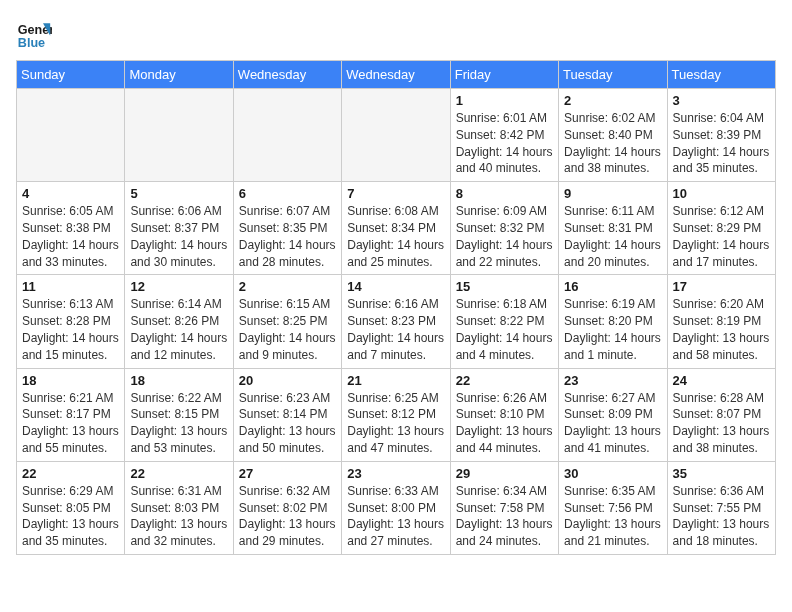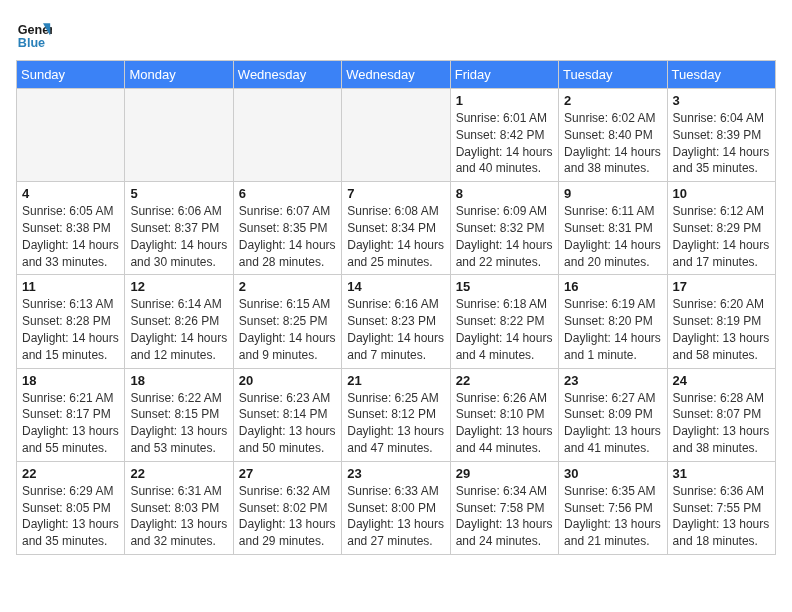--- a/index.html
+++ b/index.html
@@ -234,18 +234,18 @@
         </td>
         <td>
           <span class="day-num">29</span>
           <div class="day-info">Sunrise: 6:34 AM<br>Sunset: 7:58 PM<br>Daylight: 13 hours<br>and 24 minutes.</div>
         </td>
         <td>
           <span class="day-num">30</span>
           <div class="day-info">Sunrise: 6:35 AM<br>Sunset: 7:56 PM<br>Daylight: 13 hours<br>and 21 minutes.</div>
         </td>
         <td>
-          <span class="day-num">31</span>
+          <span class="day-num">35</span>
           <div class="day-info">Sunrise: 6:36 AM<br>Sunset: 7:55 PM<br>Daylight: 13 hours<br>and 18 minutes.</div>
         </td>
       </tr>
     </tbody>
 </table>
 
 </body></html>

